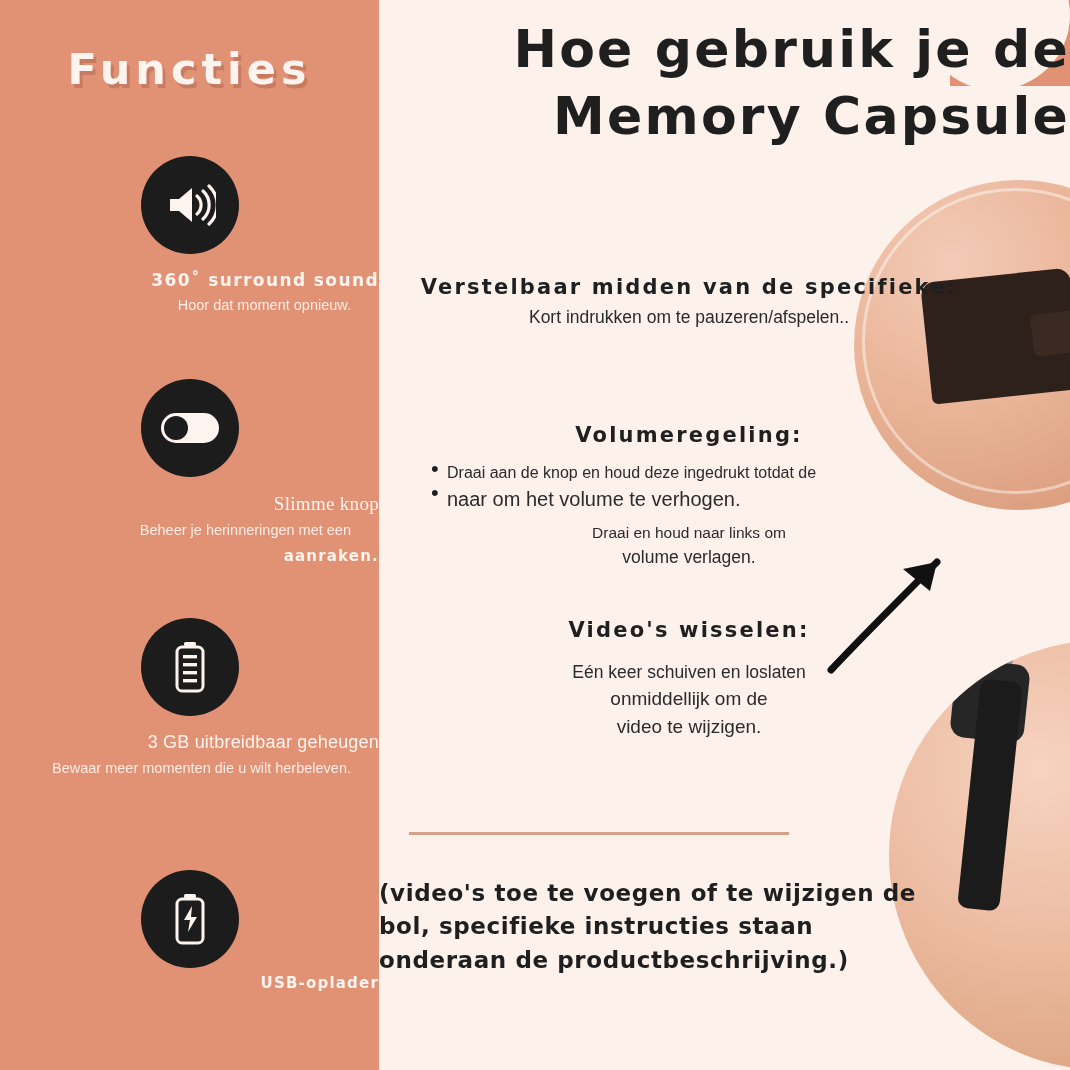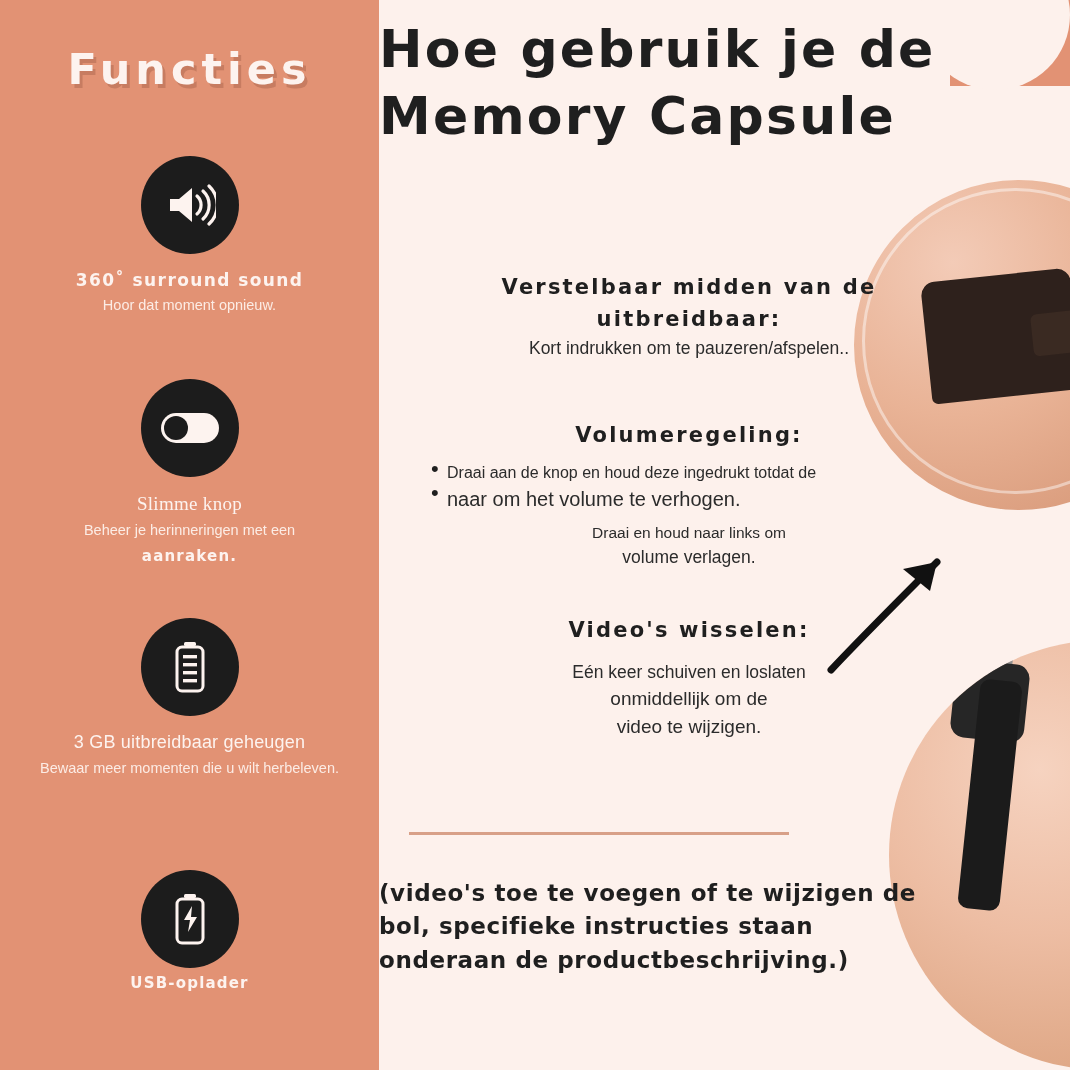--- a/index.html
+++ b/index.html
@@ -36,21 +36,21 @@
     letter-spacing: 5px;
     color: #fdf3ef;
     text-shadow: 3px 4px 0 rgba(120,60,40,0.25);
     font-family: "DejaVu Sans", sans-serif;
   }
 
   .feature {
     position: absolute;
     left: 0;
     width: 379px;
-    text-align: center;
+    text-align: right;
   }
   .f-icon {
     width: 98px;
     height: 98px;
     border-radius: 50%;
     background: #1c1c1c;
     margin: 0 auto;
     display: flex;
     align-items: center;
     justify-content: center;
@@ -122,21 +122,21 @@
     width: 691px;
     height: 1070px;
     background: #fdf1ec;
     overflow: hidden;
   }
   #headline {
     position: absolute;
     top: 16px;
     left: 0;
     width: 691px;
-    text-align: left;
+    text-align: right;
     font-size: 52px;
     line-height: 1.28;
     font-weight: 700;
     letter-spacing: 2.2px;
     color: #1f1f1f;
     font-family: "DejaVu Sans", sans-serif;
     z-index: 5;
   }
 
   .sec-head {
@@ -409,21 +409,21 @@
     </svg>
 
     <div id="photo-bottom">
 
       <div class="tip"></div>
       <div class="plug"></div>
       <div class="cable"></div>
     </div>
 
     <div id="block-dial">
-      <div class="sec-head">Verstelbaar midden van de uitbreidbaar:</div>
+      <div class="sec-head">Verstelbaar midden van de specifieke:</div>
       <div class="sec-body">Kort indrukken om te pauzeren/afspelen..</div>
     </div>
 
     <div id="block-volume">
       <div class="sec-head">Volumeregeling:</div>
       <ul id="vol-list">
         <li class="l1">Draai aan de knop en houd deze ingedrukt totdat de</li>
         <li class="l2">naar om het volume te verhogen.</li>
       </ul>
       <div class="sec-body small" style="margin-top:8px">Draai en houd naar links om</div>

